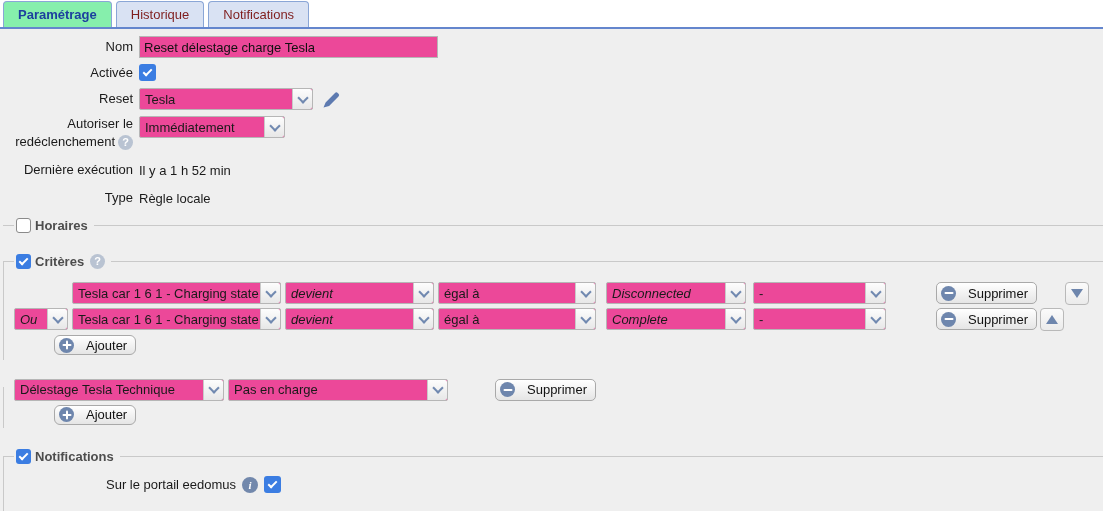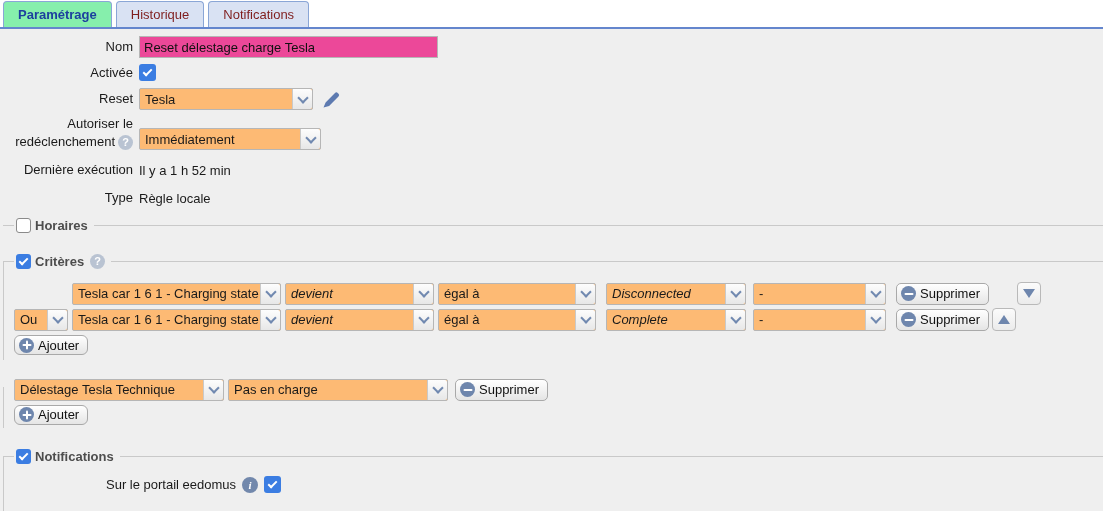--- a/index.html
+++ b/index.html
@@ -20,21 +20,21 @@
   .tab {
     height:26px; padding:5px 14px 0 14px;
     border:1px solid #8aa6d6; border-bottom:none;
     border-radius:4px 4px 0 0;
     background:#d9e2f3; color:#7f1d1d; cursor:pointer; white-space:nowrap;
   }
   .tab.active { background:#86efac; color:#1c3f9e; font-weight:bold; }
   
   .content { padding-top:7px; }
   .frow { display:flex; align-items:center; margin-bottom:6px; }
-  .frow.top { align-items:flex-end; }
+  .frow.top { align-items:flex-start; }
   .flabel { width:133px; text-align:right; flex-shrink:0; line-height:16px; }
   .ffield { margin-left:6px; display:flex; align-items:center; }
   .text-input {
     width:299px; height:22px; border:1px solid #b6b6b6; background:#ec4899;
     padding:0 4px; font:13px "Liberation Sans", sans-serif; color:#111;
   }
   .plainvalue { padding-top:1px; }
   .frow.textrow { margin-bottom:12px; }
   
   .checkbox {
@@ -43,40 +43,40 @@
     flex-shrink:0; cursor:pointer; position:relative;
   }
   .checkbox.small { width:15px; height:15px; }
   .checkbox .check {
     width:9px; height:5px; border-left:2px solid #fff; border-bottom:2px solid #fff;
     transform:rotate(-45deg); margin-top:-3px; display:block;
   }
   .checkbox.unchecked { background:#fff; border:1px solid #8a8a8a; }
   
   .select {
-    height:22px; background:#fdba74; border:1px solid #b6b6b6; border-radius:2px;
+    height:22px; background:#ec4899; border:1px solid #b6b6b6; border-radius:2px;
     display:flex; align-items:center; flex-shrink:0; cursor:pointer;
   }
   .sel-text { flex:1; padding:0 5px; white-space:nowrap; overflow:hidden; }
   .sel-btn {
     width:20px; align-self:stretch; border-left:1px solid #c9c9c9;
     background:linear-gradient(#fdfdfd,#e7e7e7);
     display:flex; align-items:center; justify-content:center; border-radius:0 2px 2px 0;
   }
   .sel-btn::after {
     content:""; width:6px; height:6px;
     border-right:2px solid #7189b0; border-bottom:2px solid #7189b0;
     transform:rotate(45deg); margin-top:-3px;
   }
   
   .btn {
-    display:inline-flex; align-items:center; gap:4px; height:22px;
+    display:inline-flex; align-items:center; gap:12px; height:22px;
     padding:0 8px 0 4px; border:1px solid #a9a9a9; border-radius:5px;
     background:linear-gradient(#ffffff,#e5e5e5);
-    font:13px "Liberation Sans", sans-serif; color:#111; cursor:pointer; flex-shrink:0;
+    font:13px "Liberation Sans", sans-serif; color:#111; cursor:pointer; flex-shrink:0;margin-left:40px;
   }
   .icon-circle {
     width:15px; height:15px; border-radius:50%; background:#6e86ad;
     position:relative; flex-shrink:0; display:inline-block;
   }
   .icon-circle::before {
     content:""; position:absolute; left:50%; top:50%; transform:translate(-50%,-50%);
     width:9px; height:2px; background:#fff; border-radius:1px;
   }
   .icon-circle.plus::after {
@@ -99,22 +99,22 @@
   .glyph-icon.info { background:#7288ac; width:16px; height:16px; line-height:16px; font-style:italic; font-family:"Liberation Serif", serif; }
   
   .section-header { display:flex; align-items:center; height:15px; }
   .section-header .lead { width:11px; height:1px; background:#c9c9c9; margin-left:3px; }
   .section-header .cb { margin:0 4px 0 2px; }
   .section-title { font-weight:bold; color:#4d4d4d; margin-right:6px; white-space:nowrap; }
   .section-header .trail { flex:1; height:1px; background:#c9c9c9; }
   .fieldset { position:relative; }
   .fieldset.open::before { content:""; position:absolute; left:3px; top:8px; bottom:0; width:1px; background:#c9c9c9; }
   
-  .crit-row { display:flex; align-items:center; margin:0 0 3px 14px; }
-  .c0 { width:54px;  margin-right:4px; }
+  .crit-row { display:flex; align-items:flex-start; margin:0 0 3px 14px; }
+  .c0 { width:54px;  margin-right:4px;font-style:italic; }
   .c1 { width:209px; margin-right:4px; }
   .c2 { width:149px; margin-right:4px;font-style:italic; }
   .c3 { width:158px; margin-right:10px; }
   .c4 { width:140px; margin-right:7px;font-style:italic; }
   .c5 { width:133px; margin-right:10px; }
   .spacer0 { width:58px; flex-shrink:0; }
   .mvdown { margin-left:28px; }
   .mvup { margin-left:3px; }
   .ajouter-row { margin:4px 0 0 14px; }
   .act-row { display:flex; align-items:center; margin:11px 0 0 14px; }
@@ -175,21 +175,21 @@
 
   <div class="frow top" style="margin-bottom:8px;">
     <div class="flabel">
       <div>Autoriser le</div>
       <div style="display:flex; justify-content:flex-end; align-items:center; gap:3px; margin-top:2px;">
         <span>redéclenchement</span>
         <span class="glyph-icon">?</span>
       </div>
     </div>
     <div class="ffield">
-      <div class="select" style="width:182px">
+      <div class="select" style="width:146px">
         <span class="sel-text">Immédiatement</span>
         <span class="sel-btn"></span>
       </div>
     </div>
   </div>
 
   <div class="frow textrow" style="margin-top:12px;">
     <div class="flabel">Dernière exécution</div>
     <div class="ffield plainvalue">Il y a 1 h 52 min</div>
   </div>

